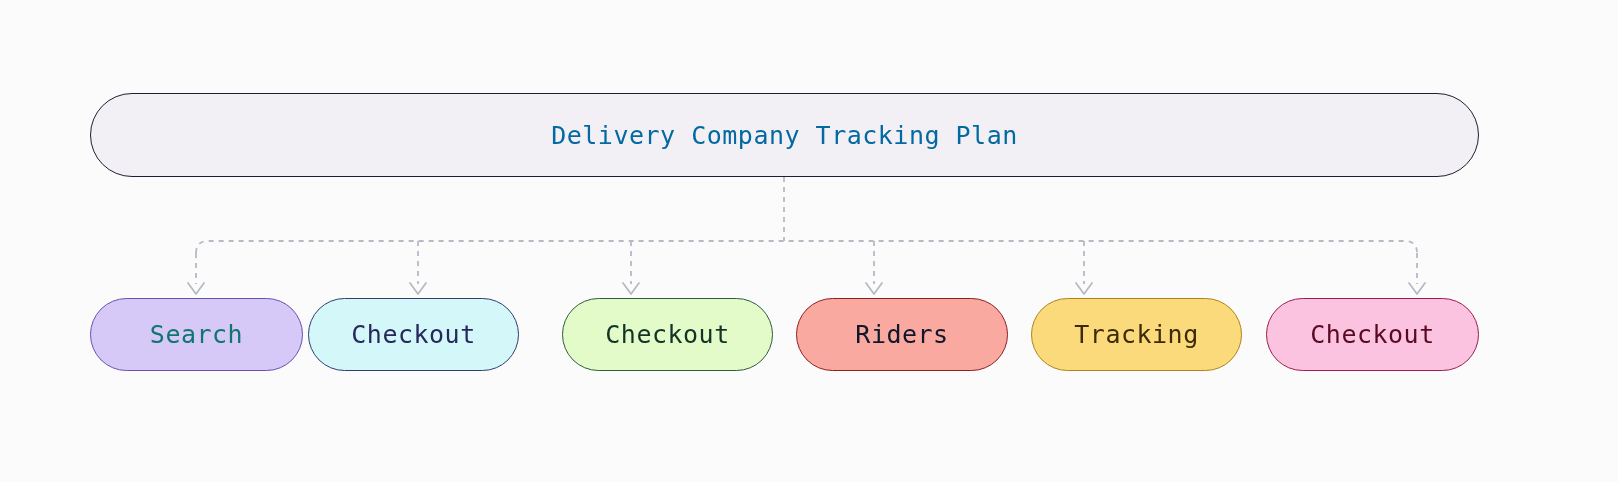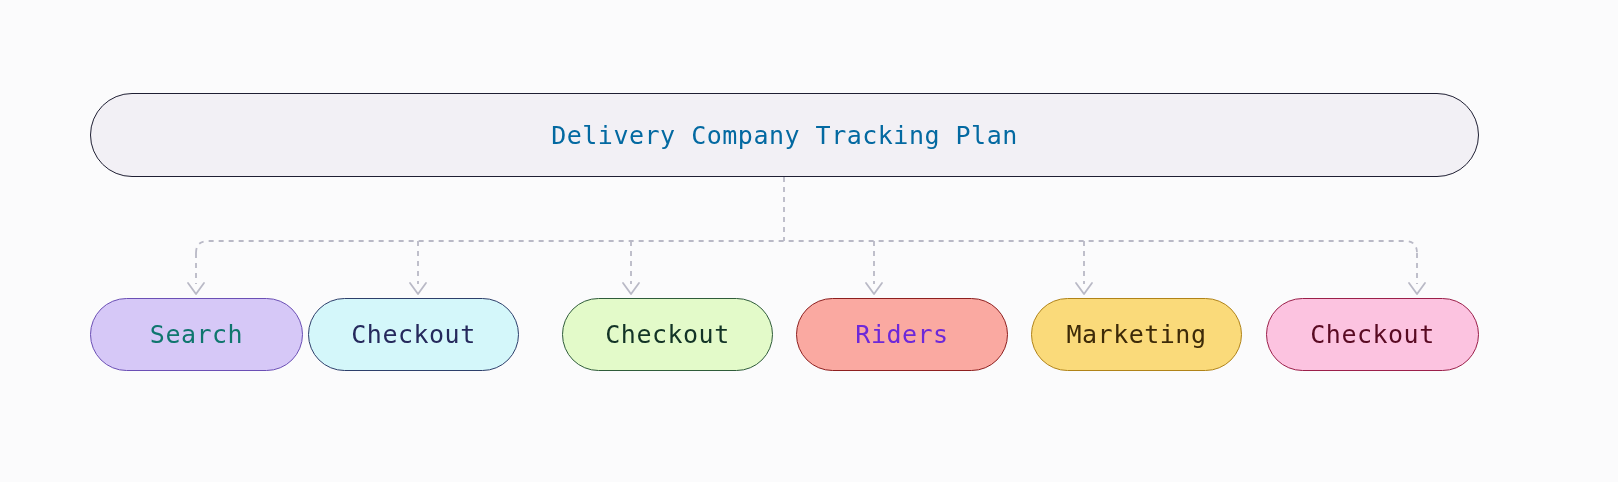--- a/index.html
+++ b/index.html
@@ -101,25 +101,25 @@
   </div>
 
   <div class="node node-leaf leaf-1" style="background: rgb(212, 247, 250); border-color: rgb(45, 63, 107); color: rgb(37, 41, 92);">
     <span class="node-label">Checkout</span>
   </div>
 
   <div class="node node-leaf leaf-2" style="background: rgb(227, 250, 201); border-color: rgb(47, 92, 58); color: rgb(18, 51, 38);">
     <span class="node-label">Checkout</span>
   </div>
 
-  <div class="node node-leaf leaf-3" style="background: rgb(250, 169, 161); border-color: rgb(142, 31, 31); color: #6d28d9;">
+  <div class="node node-leaf leaf-3" style="background: rgb(250, 169, 161); border-color: rgb(142, 31, 31); color: #0f172a;">
     <span class="node-label">Riders</span>
   </div>
 
   <div class="node node-leaf leaf-4" style="background: rgb(250, 218, 122); border-color: rgb(176, 131, 24); color: rgb(61, 42, 8);">
-    <span class="node-label">Marketing</span>
+    <span class="node-label">Tracking</span>
   </div>
 
   <div class="node node-leaf leaf-5" style="background: rgb(252, 195, 224); border-color: rgb(155, 31, 74); color: rgb(89, 10, 34);">
     <span class="node-label">Checkout</span>
   </div>
 
 </div>
 
 </body></html>

